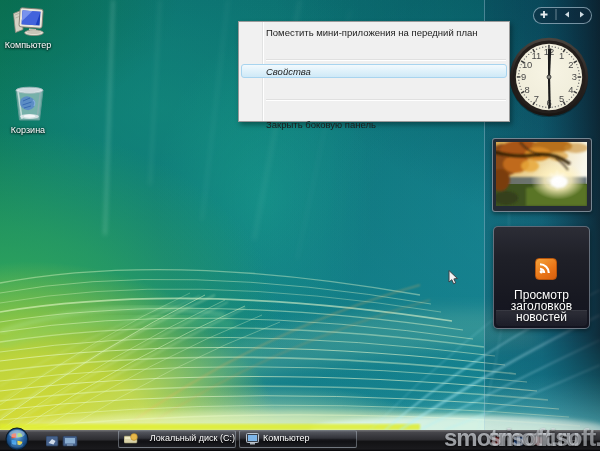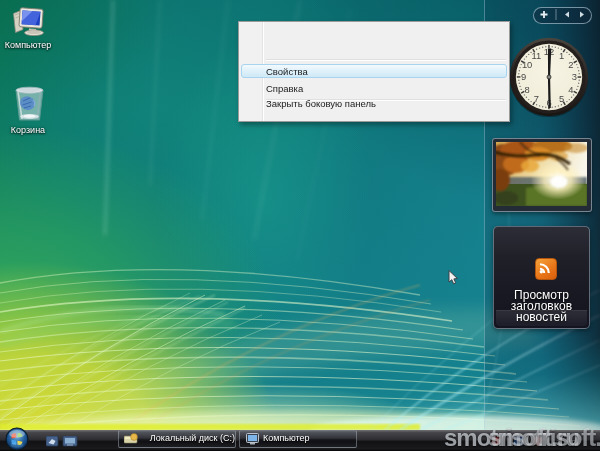--- a/index.html
+++ b/index.html
@@ -412,26 +412,26 @@
   <g stroke="#fff" fill="none">
     <path d="M5,6.2 a8.8,8.8 0 0 1 8.8,8.8" stroke-width="2.1"></path>
     <path d="M5,10.8 a4.2,4.2 0 0 1 4.2,4.2" stroke-width="2.1"></path>
   </g>
   <circle cx="6.3" cy="13.7" r="1.7" fill="#fff"></circle>
 </svg>
 
 <div id="menu">
   <div class="gutter"></div>
     <div class="gutterw"></div>
+  <div class="mi" style="top:3px;">Поместить мини-приложения на передний план</div>
   <div class="msep" style="top:37px;"></div>
   <div class="mhl" style="top:42px;"></div>
-  <div class="mi" style="top:42px;">Свойства</div>
-  <div class="mi" style="top:59px;">Справка</div>
+  <div class="mi" style="top:42px;font-style:italic;">Свойства</div>
   <div class="msep" style="top:77px;"></div>
-  <div class="mi" style="top:74px;">Закрыть боковую панель</div>
+  <div class="mi" style="top:95px;">Закрыть боковую панель</div>
 </div>
 
 <div id="taskbar"></div>
 <svg class="abs" style="left:4px;top:427px" width="26" height="24" viewBox="0 0 26 26">
   <defs>
     <radialGradient id="orb" cx="0.5" cy="0.35" r="0.75">
       <stop offset="0" stop-color="#7ab4dd"></stop>
       <stop offset="0.55" stop-color="#1e5a98"></stop>
       <stop offset="1" stop-color="#0a2448"></stop>
     </radialGradient>

